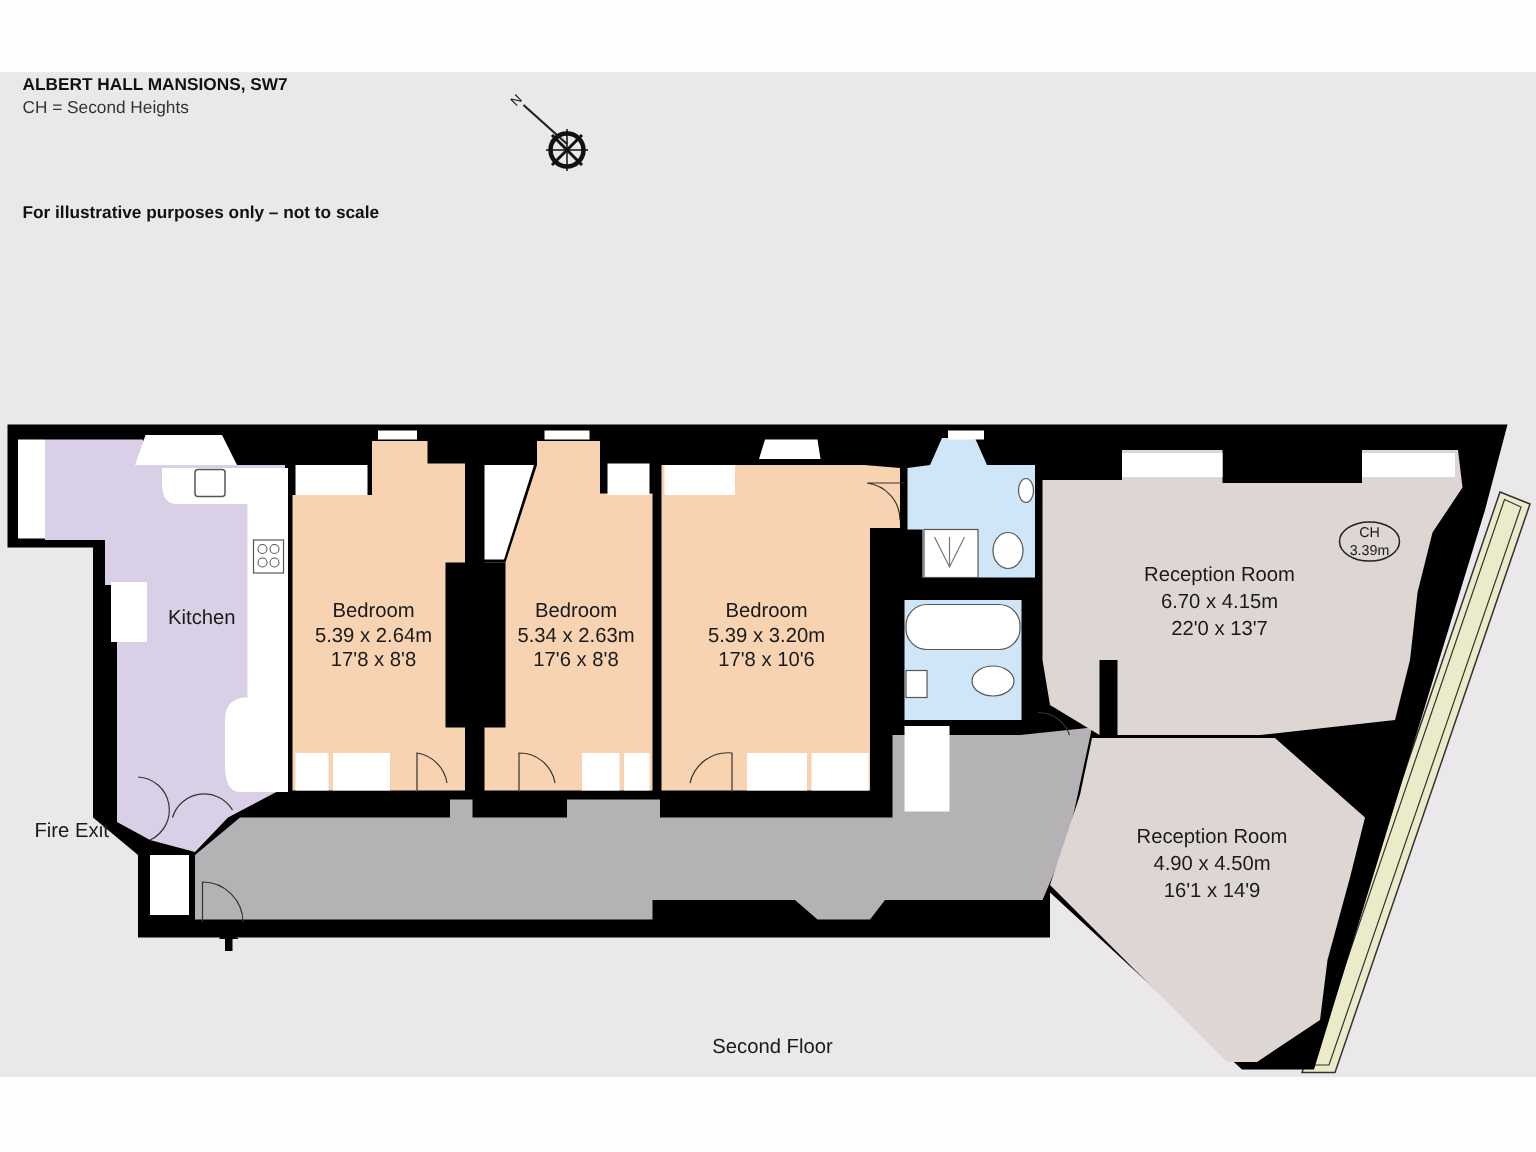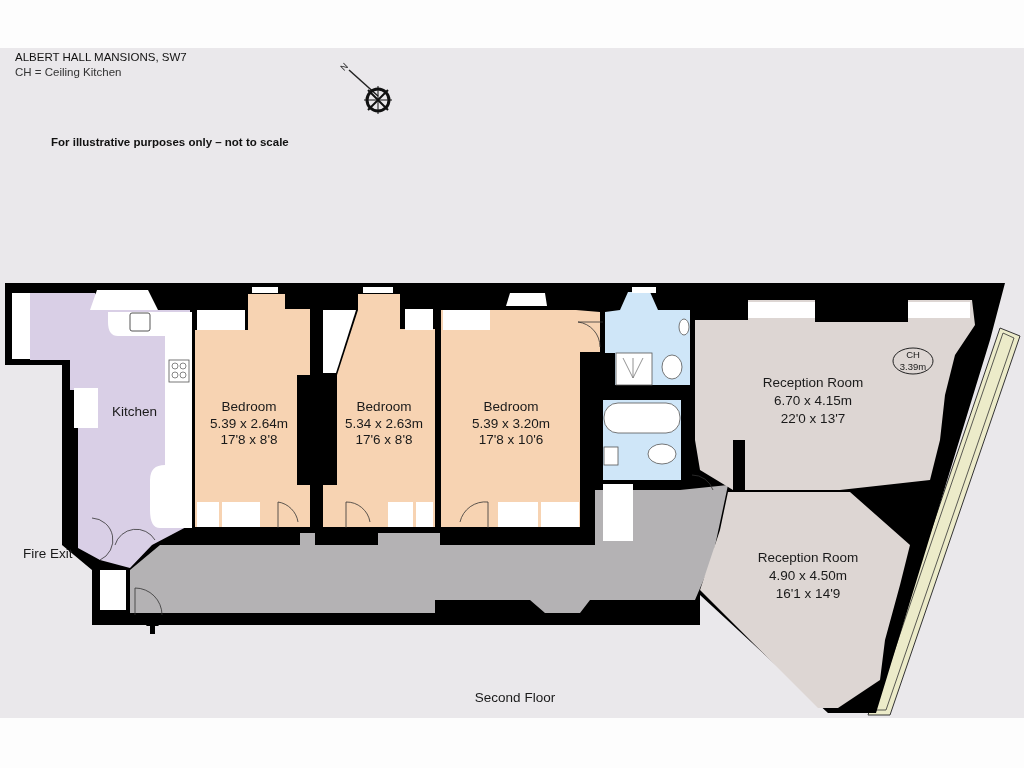--- a/index.html
+++ b/index.html
@@ -1,32 +1,32 @@
 <!DOCTYPE html>
 <html><head>
 <meta charset="utf-8">
 <style>
   html, body { margin: 0; padding: 0; }
   body { width: 1024px; height: 768px; background: #fdfdfd; position: relative; overflow: hidden; font-family: "Liberation Sans", sans-serif; }
   .sheet { position: absolute; left: 0; top: 48px; width: 1024px; height: 670px; background: #eae8eb; }
   .info { position: absolute; left: 15px; top: 50px; font-size: 11.5px; line-height: 14.5px; color: #333; }
-  .info .title { font-weight: normal; color: #111; font-size: 11.5px; }
-  .disc { position: absolute; left: 15px; top: 135px; font-size: 11.5px; line-height: 14.5px; color: #333; margin-left: 36px; }
+  .info .title { font-weight: bold; color: #111; font-size: 11.5px; }
+  .disc { position: absolute; left: 15px; top: 135px; font-size: 11.5px; line-height: 14.5px; color: #333; }
   .disc .title { font-weight: bold; color: #111; }
   svg.plan { position: absolute; left: 0; top: 0; }
   .lbl { font-family: "Liberation Sans", sans-serif; fill: #1a1a1a; }
 </style>
 </head>
 <body>
 
 <div class="sheet"></div>
 
 <div class="info">
   <div class="title">ALBERT HALL MANSIONS, SW7</div>
-  <div>CH =  Ceiling Kitchen</div>
+  <div>CH =  Second Heights</div>
 </div>
 
 <div class="disc">
   <div class="title">For illustrative purposes only – not to scale</div>
 </div>
 
 <svg class="plan" width="1024" height="768" viewBox="0 0 1024 768">
 
   <g>
     <line x1="349" y1="70" x2="378" y2="96" stroke="#222" stroke-width="1.5"></line>

